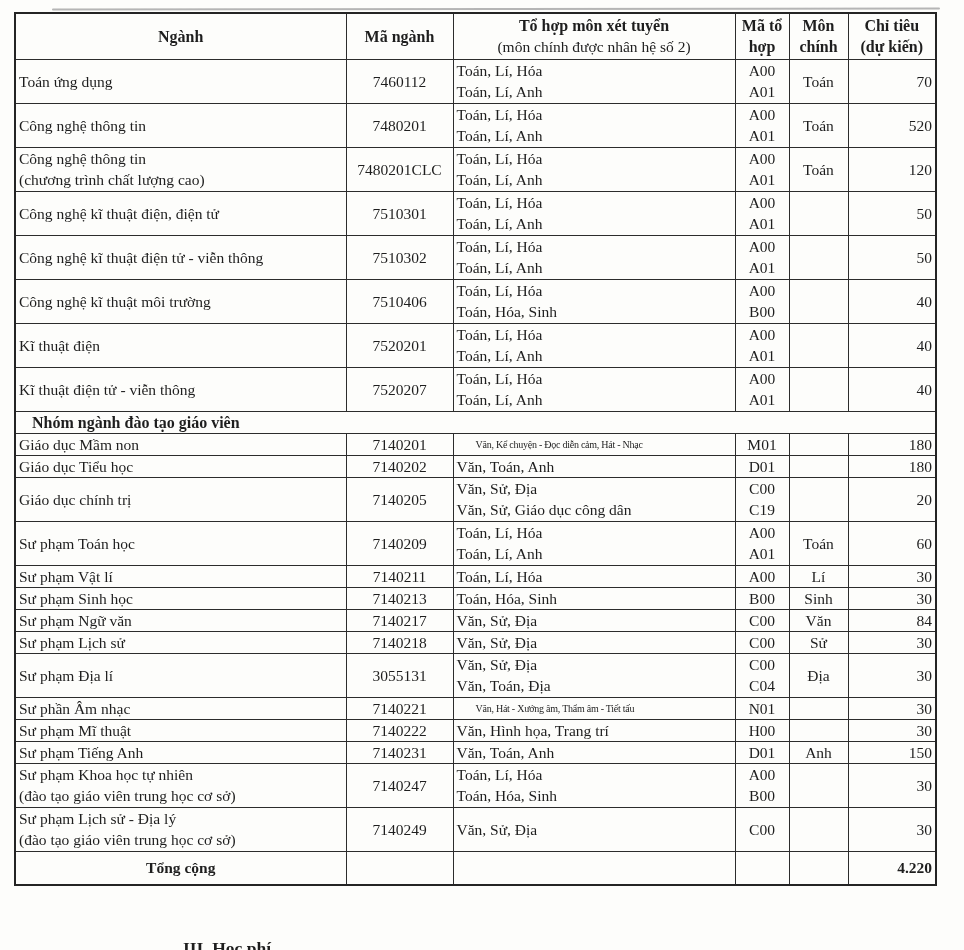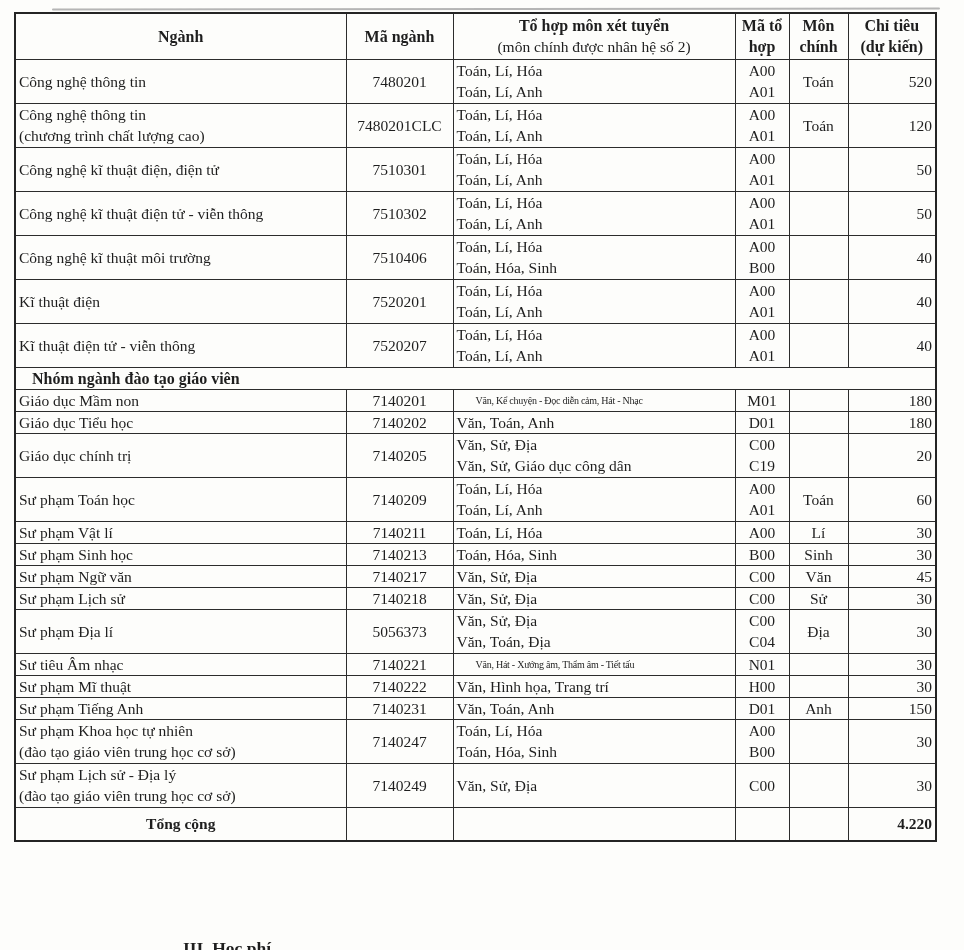--- a/index.html
+++ b/index.html
@@ -77,20 +77,42 @@
       </th>
       <th>
         <div>Chỉ tiêu</div>
         <div>(dự kiến)</div>
       </th>
     </tr>
   </thead>
   <tbody>
       <tr class="h44">
         <td class="c-nganh">
+          <div>Toán ứng dụng</div>
+        </td>
+        <td class="c-code">
+          <div>7460112</div>
+        </td>
+        <td class="c-tohop">
+          <div>Toán, Lí, Hóa</div>
+          <div>Toán, Lí, Anh</div>
+        </td>
+        <td class="c-mth">
+          <div>A00</div>
+          <div>A01</div>
+        </td>
+        <td class="c-mc">
+          <div>Toán</div>
+        </td>
+        <td class="c-ct">
+          <div>70</div>
+        </td>
+      </tr>
+      <tr class="h44">
+        <td class="c-nganh">
           <div>Công nghệ thông tin</div>
         </td>
         <td class="c-code">
           <div>7480201</div>
         </td>
         <td class="c-tohop">
           <div>Toán, Lí, Hóa</div>
           <div>Toán, Lí, Anh</div>
         </td>
         <td class="c-mth">
@@ -376,21 +398,21 @@
         <td class="c-tohop">
           <div>Văn, Sử, Địa</div>
         </td>
         <td class="c-mth">
           <div>C00</div>
         </td>
         <td class="c-mc">
           <div>Văn</div>
         </td>
         <td class="c-ct">
-          <div>45</div>
+          <div>84</div>
         </td>
       </tr>
       <tr class="h22">
         <td class="c-nganh">
           <div>Sư phạm Lịch sử</div>
         </td>
         <td class="c-code">
           <div>7140218</div>
         </td>
         <td class="c-tohop">
@@ -404,40 +426,40 @@
         </td>
         <td class="c-ct">
           <div>30</div>
         </td>
       </tr>
       <tr class="h44">
         <td class="c-nganh">
           <div>Sư phạm Địa lí</div>
         </td>
         <td class="c-code">
-          <div>5056373</div>
+          <div>3055131</div>
         </td>
         <td class="c-tohop">
           <div>Văn, Sử, Địa</div>
           <div>Văn, Toán, Địa</div>
         </td>
         <td class="c-mth">
           <div>C00</div>
           <div>C04</div>
         </td>
         <td class="c-mc">
           <div>Địa</div>
         </td>
         <td class="c-ct">
           <div>30</div>
         </td>
       </tr>
       <tr class="h22">
         <td class="c-nganh">
-          <div>Sư tiêu Âm nhạc</div>
+          <div>Sư phần Âm nhạc</div>
         </td>
         <td class="c-code">
           <div>7140221</div>
         </td>
         <td class="c-tohop condensed">
           <div>Văn, Hát - Xướng âm, Thẩm âm - Tiết tấu</div>
         </td>
         <td class="c-mth">
           <div>N01</div>
         </td>

